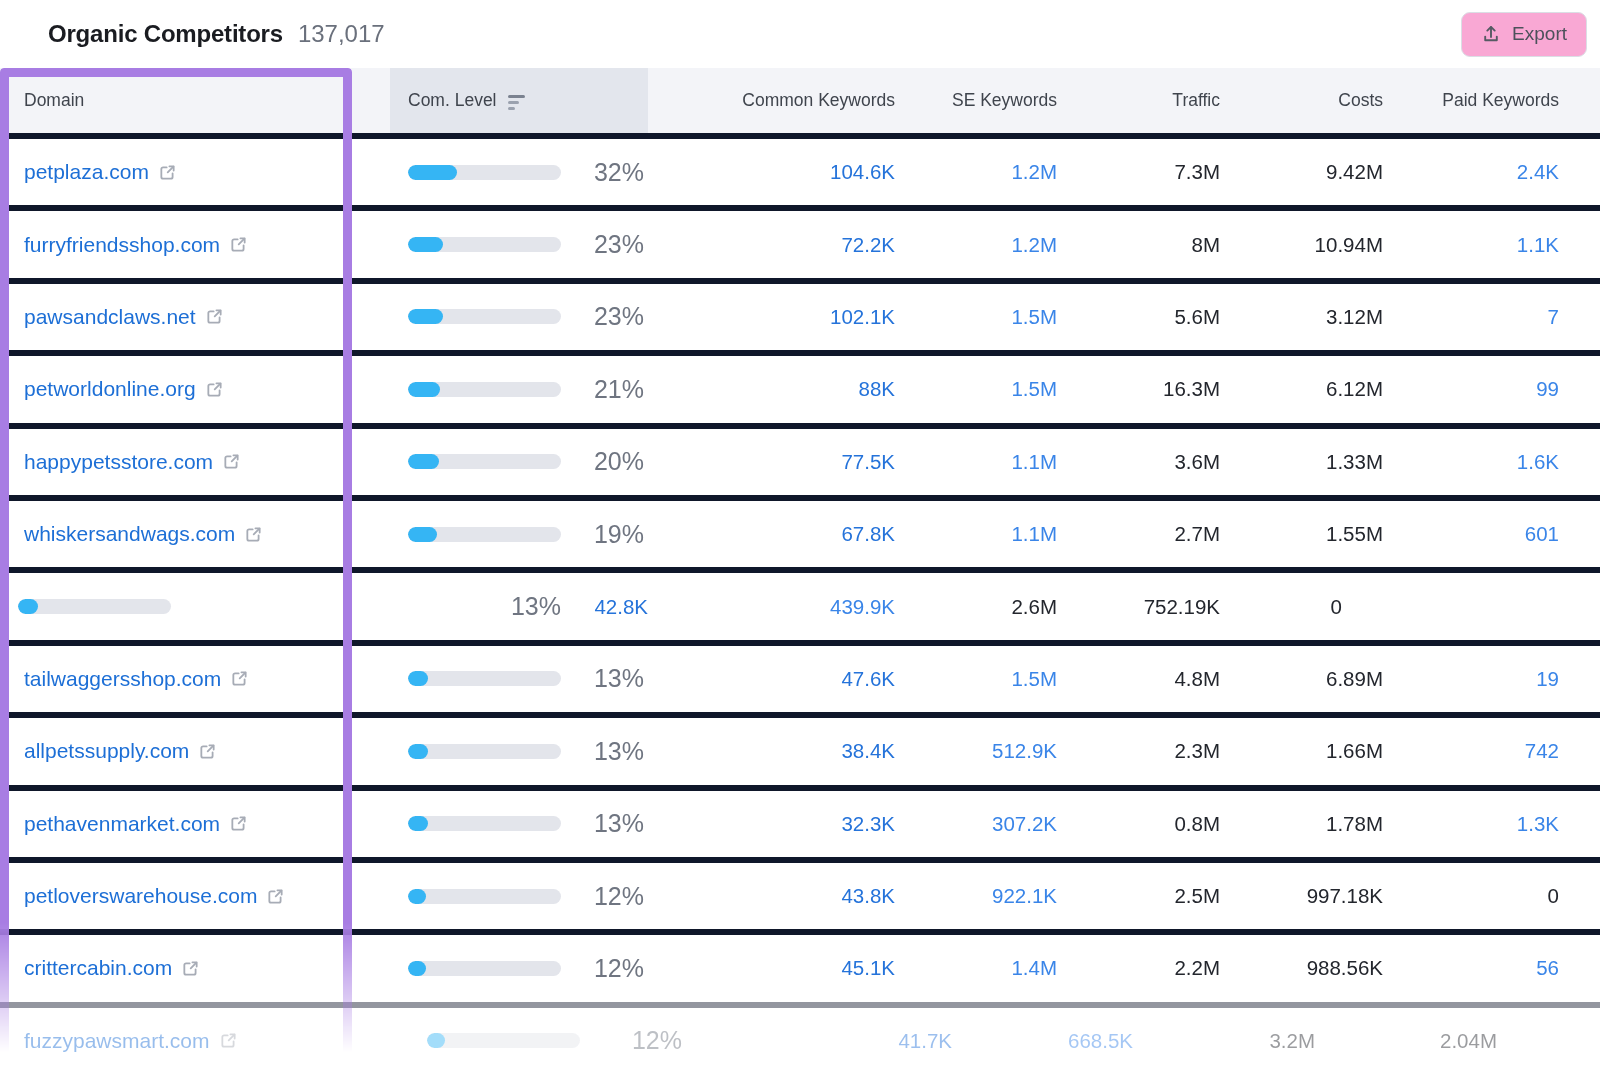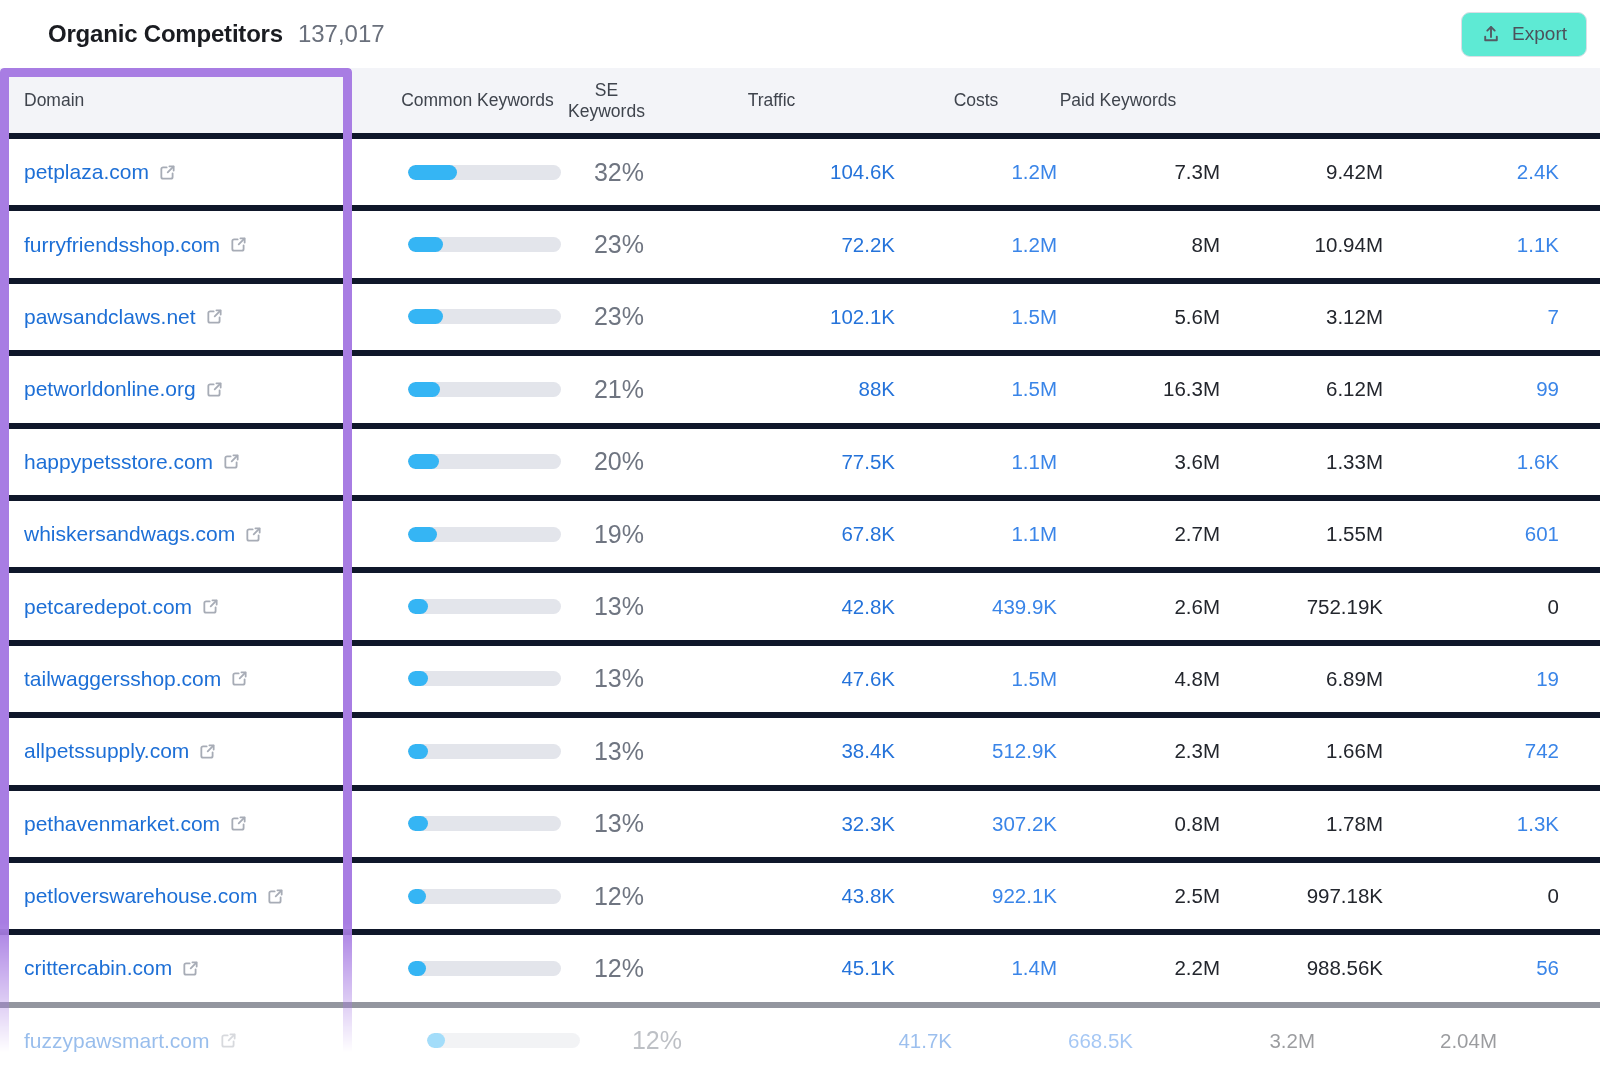--- a/index.html
+++ b/index.html
@@ -18,21 +18,21 @@
     display:flex; align-items:center; justify-content:space-between;
     padding:0 13px 0 24px;
     margin-left:24px;
   }
   .title-group { display:flex; align-items:baseline; gap:15px; }
   .page-title { font-size:24px; font-weight:700; color:#1a1c21; letter-spacing:-0.2px; }
   .page-count { font-size:24px; font-weight:400; color:#6a707c; }
   .export-btn {
     display:inline-flex; align-items:center; gap:11px;
     height:45px; padding:0 19px;
-    background:#5eead4;
+    background:#f9a8d4;
     border:1px solid #dbdee5;
     border-radius:9px;
     font-size:19px; color:#4c515b;
     cursor:pointer;
     font-family:inherit;
   }
   .export-btn svg { display:block; }
 
   
   .grid-cols {
@@ -47,21 +47,21 @@
   }
   .th-domain { padding-left:24px; }
   .th-level {
     grid-column:2 / 4;
     background:#e3e6ed;
     height:100%;
     display:flex; align-items:center; gap:11px;
     padding-left:18px;
     cursor:pointer;
   }
-  .th-num { text-align:center; cursor:pointer; }
+  .th-num { text-align:right; cursor:pointer; }
   .th-paid { padding-right:41px; }
 
   .sort-icon { display:inline-flex; flex-direction:column; gap:3px; margin-top:3px; }
   .sort-icon i { display:block; height:3px; border-radius:1.5px; }
   .sort-icon i:nth-child(1) { width:17px; background:#7b8290; }
   .sort-icon i:nth-child(2) { width:11px; background:#9aa1ae; }
   .sort-icon i:nth-child(3) { width:7px;  background:#9aa1ae; }
 
   .row {
     height:72.4px;
@@ -133,20 +133,28 @@
           <path d="M6.3 6.6 L10 2.9 L13.7 6.6"></path>
           <path d="M4.2 12.6 V16.2 H15.8 V12.6"></path>
         </svg>
       </span>
       <span>Export</span>
     </button>
   </div>
 
   <div class="thead grid-cols">
     <div class="th-domain">Domain</div>
+    <div class="th-level">
+      <span>Com. Level</span>
+      <span class="sort-icon">
+          <i></i>
+          <i></i>
+          <i></i>
+        </span>
+    </div>
     <div class="th-num">Common Keywords</div>
     <div class="th-num">SE Keywords</div>
     <div class="th-num">Traffic</div>
     <div class="th-num">Costs</div>
     <div class="th-num th-paid">Paid Keywords</div>
   </div>
 
   <div id="tbody">
     <div class="row grid-cols">
       <div class="domain-cell">
@@ -286,30 +294,20 @@
       </div>
       <div class="pct-cell">19%</div>
       <div class="num cell-common"><a class="num-link">67.8K</a></div>
       <div class="num cell-se"><a class="num-link">1.1M</a></div>
       <div class="num cell-traffic"><span class="num-plain">2.7M</span></div>
       <div class="num cell-costs"><span class="num-plain">1.55M</span></div>
       <div class="num cell-paid"><a class="num-link">601</a></div>
     </div>
 
     <div class="row grid-cols">
-      <div class="domain-cell">
-        <a class="domain-link">petcaredepot.com</a>
-        <span class="ext-icon">
-          <svg width="17" height="17" viewBox="0 0 16 16" fill="none" stroke="#a7acb6" stroke-width="1.7" stroke-linecap="round" stroke-linejoin="round">
-            <path d="M7.2 3.2 H3.8 C2.9 3.2 2.2 3.9 2.2 4.8 V12.2 C2.2 13.1 2.9 13.8 3.8 13.8 H11.2 C12.1 13.8 12.8 13.1 12.8 12.2 V8.8"></path>
-            <path d="M9.8 2.2 H13.8 V6.2"></path>
-            <path d="M13.5 2.5 L8.2 7.8"></path>
-          </svg>
-        </span>
-      </div>
       <div class="bar-cell">
         <div class="bar-track">
           <div class="bar-fill" style="width: 13%;"></div>
         </div>
       </div>
       <div class="pct-cell">13%</div>
       <div class="num cell-common"><a class="num-link">42.8K</a></div>
       <div class="num cell-se"><a class="num-link">439.9K</a></div>
       <div class="num cell-traffic"><span class="num-plain">2.6M</span></div>
       <div class="num cell-costs"><span class="num-plain">752.19K</span></div>

